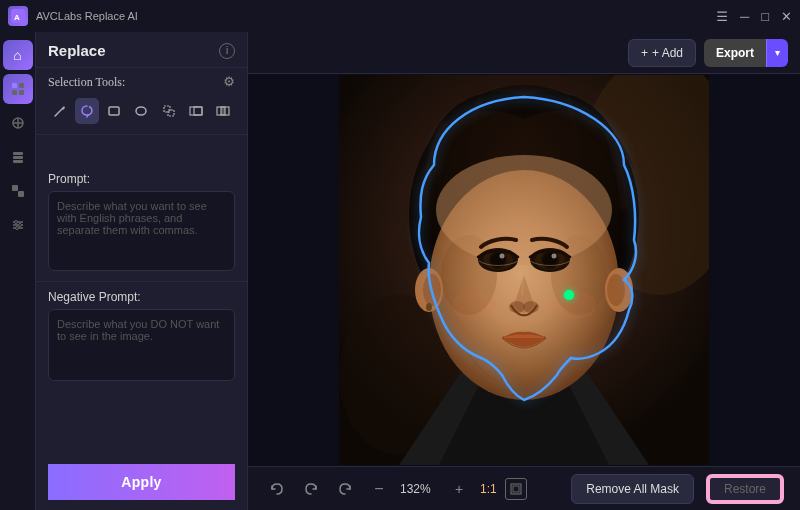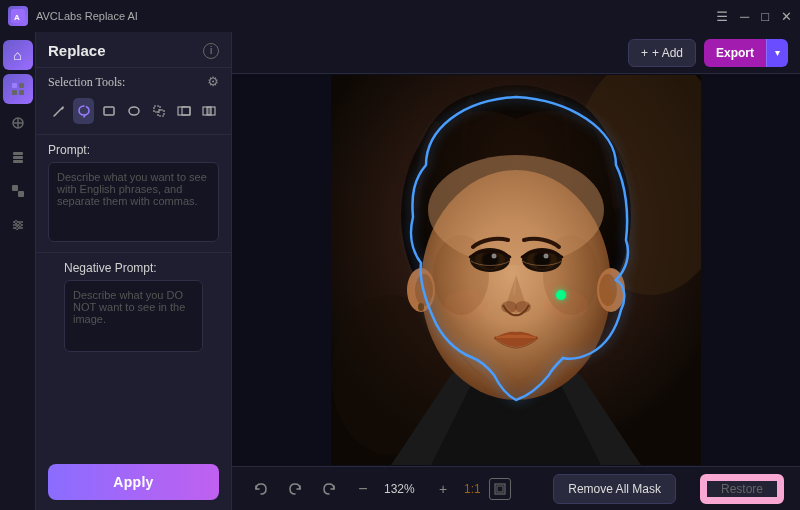--- a/index.html
+++ b/index.html
@@ -87,21 +87,21 @@
       font-size: 14px;
       color: #888;
     }
     .sidebar-icon-btn.active {
       background: linear-gradient(135deg, #6a5acd, #9b6dff);
       color: white;
     }
 
     
     .left-panel {
-      width: 196px;
+      width: 212px;
       background: #1e1e30;
       display: flex;
       flex-direction: column;
       border-right: 1px solid #2a2a3e;
       flex-shrink: 0;
     }
 
     .panel-header {
       padding: 10px 12px 6px;
       display: flex;
@@ -167,20 +167,21 @@
     }
 
     .divider {
       height: 1px;
       background: #2a2a3e;
       margin: 2px 0;
     }
 
     .prompt-section {
       padding: 6px 12px 4px;
+      margin-top: 29px;
     }
     .prompt-label {
       font-size: 12px;
       font-weight: 500;
       color: #d0d0d0;
       margin-bottom: 5px;
     }
     .prompt-textarea {
       width: 100%;
       height: 80px;
@@ -190,30 +191,30 @@
       padding: 8px;
       font-size: 11px;
       color: #555;
       resize: none;
       font-family: inherit;
       outline: none;
     }
     .prompt-textarea::placeholder { color: #555; }
 
     .neg-prompt-section {
-      padding: 6px 28px 4px;
+      padding: 6px 12px 4px;
       flex: 1;
     }
 
     .apply-btn {
       margin: 8px 12px 10px;
       height: 36px;
       background: linear-gradient(90deg, #8a6dff, #c060f0);
       border: none;
-      border-radius: 8px;
+      border-radius: 0;
       color: white;
       font-size: 14px;
       font-weight: 600;
       cursor: pointer;
       width: calc(100% - 24px);
       letter-spacing: 0.3px;
     }
 
     
     .canvas-area {
@@ -249,21 +250,21 @@
       gap: 4px;
     }
     .export-btn-group {
       display: flex;
       align-items: center;
       height: 28px;
     }
     .export-main {
       height: 28px;
       padding: 0 12px;
-      background: #a21caf;
+      background: #404040;
       border: none;
       border-radius: 6px 0 0 6px;
       color: white;
       font-size: 12px;
       font-weight: 600;
       cursor: pointer;
     }
     .export-arrow {
       height: 28px;
       width: 22px;
@@ -325,35 +326,35 @@
       border-radius: 4px;
     }
     .zoom-level {
       font-size: 12px;
       color: #ccc;
       min-width: 38px;
       text-align: left;
     }
     .zoom-ratio {
       font-size: 12px;
-      color: #a16207;
+      color: #fdba74;
     }
     .fit-icon {
       width: 22px;
       height: 22px;
       border: 1.5px solid #666;
       border-radius: 3px;
       display: flex;
       align-items: center;
       justify-content: center;
       cursor: pointer;
     }
     .action-btns {
       display: flex;
-      gap: 24px;
+      gap: 12px;
       justify-content: space-between;
     }
     .action-btn {
       height: 30px;
       padding: 0 14px;
       border-radius: 6px;
       font-size: 12px;
       cursor: pointer;
       font-weight: 500;
     }
@@ -362,21 +363,21 @@
       border: 1px solid #3a3a5e;
       color: #ddd;
     }
     .reverse-btn {
       background: #2a2a3e;
       border: 1px solid #3a3a5e;
       color: #ddd;
     }
     .restore-btn {
       background: #232335;
-      border: 7px solid #f9a8d4;
+      border: 4px solid #f9a8d4;
       color: #666;
     }
   </style>
 </head>
 <body>
 
 <div class="title-bar">
   <div class="title-bar-left">
     <div class="app-icon">
       <svg width="14" height="14" viewBox="0 0 14 14" fill="none">

